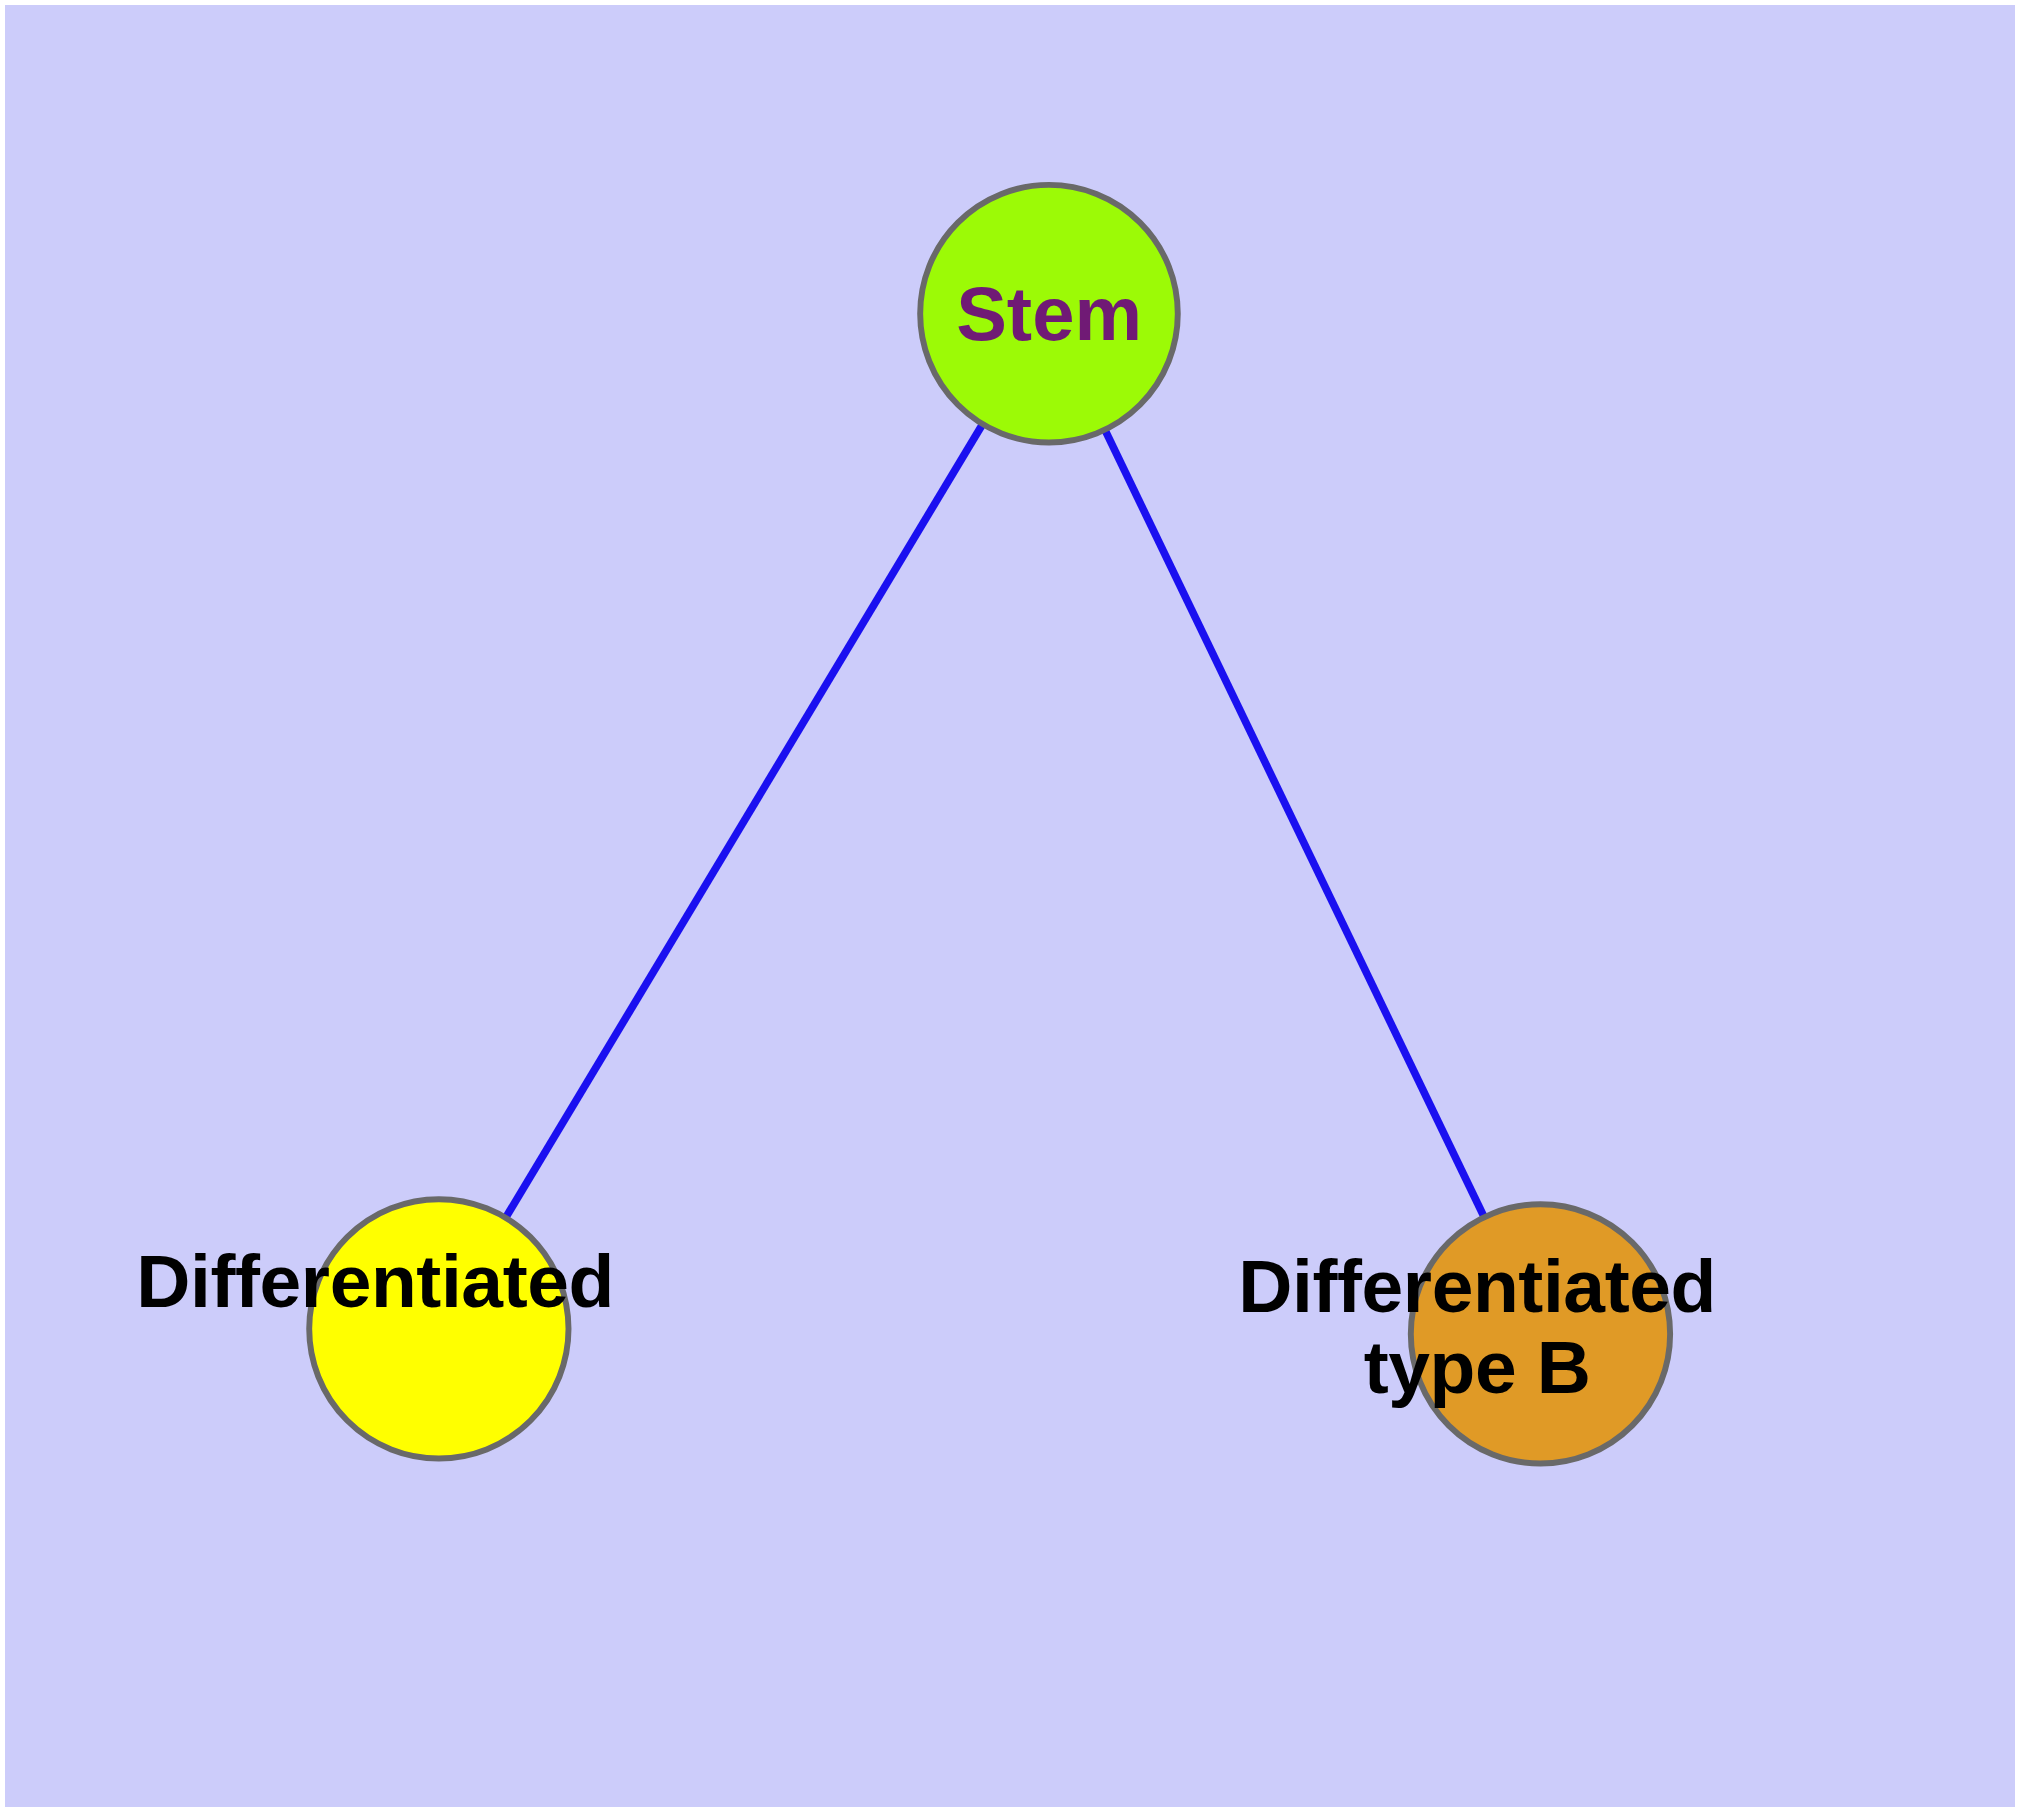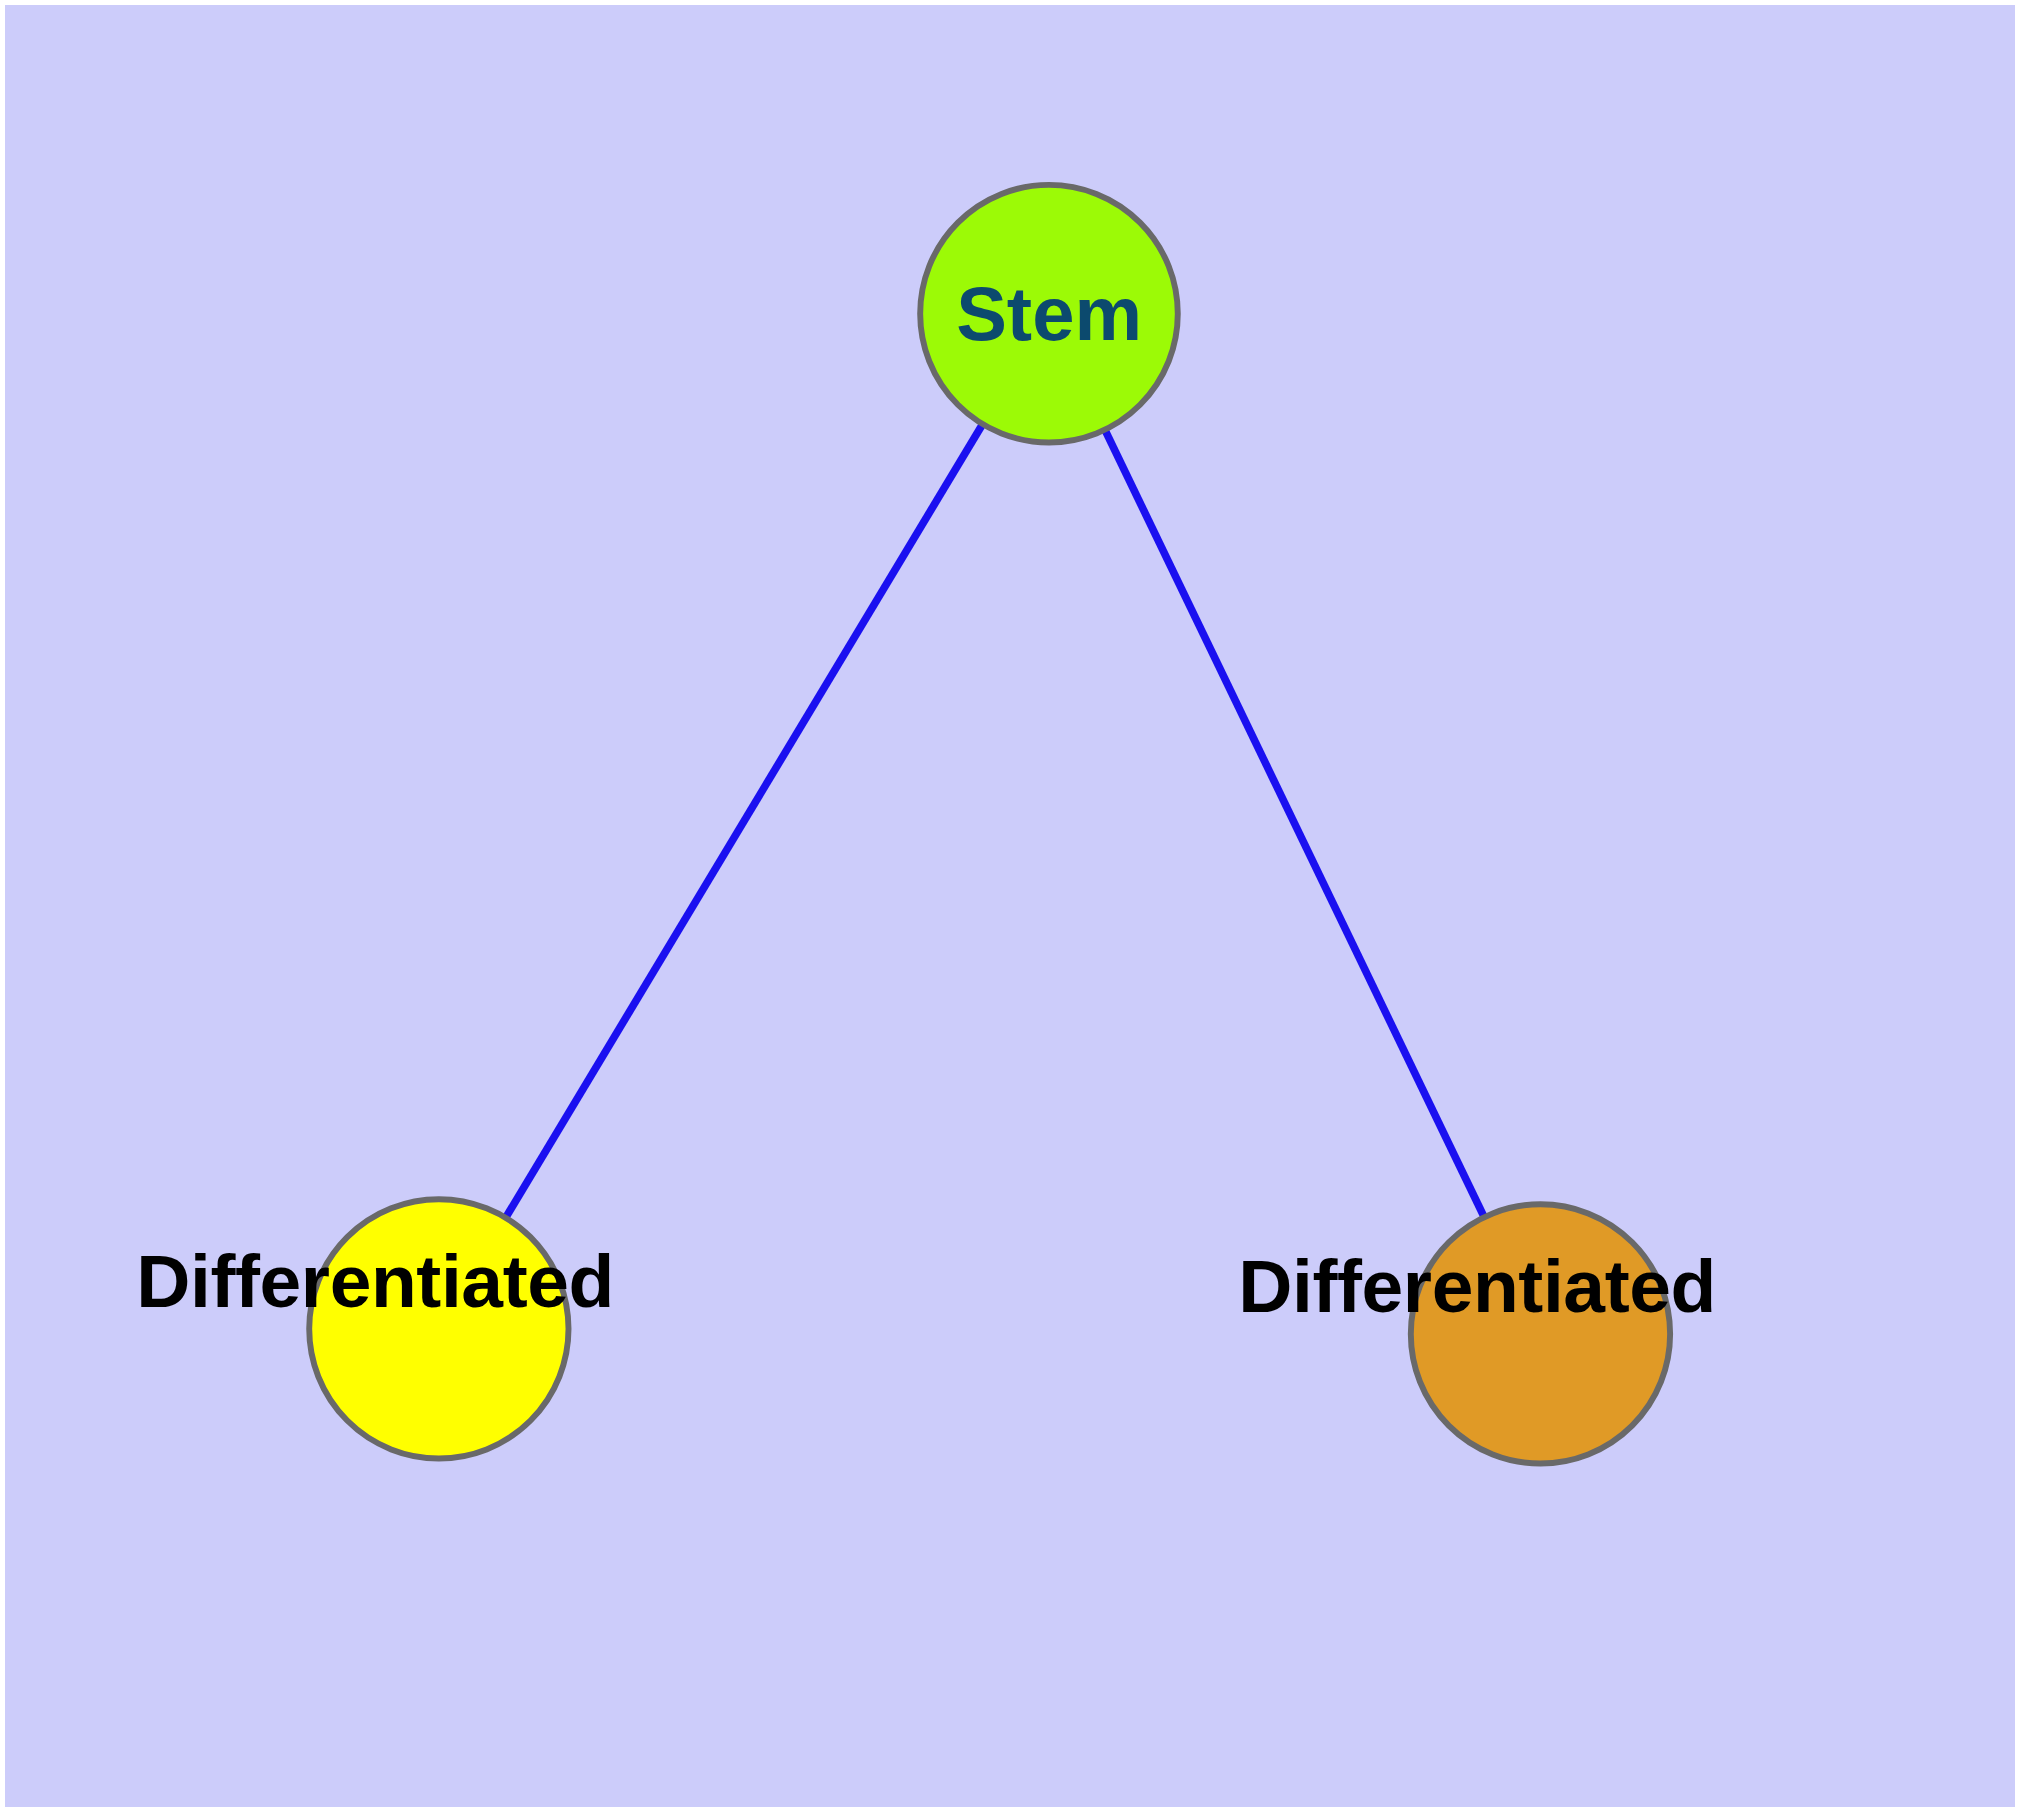--- a/index.html
+++ b/index.html
@@ -45,21 +45,21 @@
     font-weight: bold;
     font-size: 75px;
     line-height: 81px;
     letter-spacing: -0.4px;
     white-space: pre;
     pointer-events: none;
   }
   .node-label-inside {
     position: absolute;
     text-align: center;
-    color: #0c4a6e;
+    color: #701a75;
     font-family: "Liberation Sans", sans-serif;
     font-weight: bold;
     font-size: 76px;
     line-height: 81px;
     white-space: pre;
     pointer-events: none;
   }
 </style>
 </head>
 <body>
@@ -78,17 +78,17 @@
         <circle id="node-0" cx="1232" cy="364" r="152" fill="#9cfa06" stroke="#696969" stroke-width="7"></circle>
         <circle id="node-1" cx="512" cy="1562" r="153" fill="#ffff00" stroke="#696969" stroke-width="7"></circle>
         <circle id="node-2" cx="1812" cy="1568" r="153" fill="#e09a26" stroke="#696969" stroke-width="7"></circle>
       </g>
     </svg>
 
     <div id="label-0" class="node-label-inside" style="width: 848px; left: 620px; top: 268px;"><span>Stem</span></div>
 
     <div id="label-1" class="node-label-outside" style="width: 848px; left: -54px; top: 1236px;"><span>Differentiated</span><br></div>
 
-    <div id="label-2" class="node-label-outside" style="width: 848px; left: 1048px; top: 1241px;"><span>Differentiated</span><br></div>
+    <div id="label-2" class="node-label-outside" style="width: 848px; left: 1048px; top: 1241px;"><span>Differentiated</span><br><span>type B</span></div>
 
   </div>
 </div>
 
 
 </body></html>

